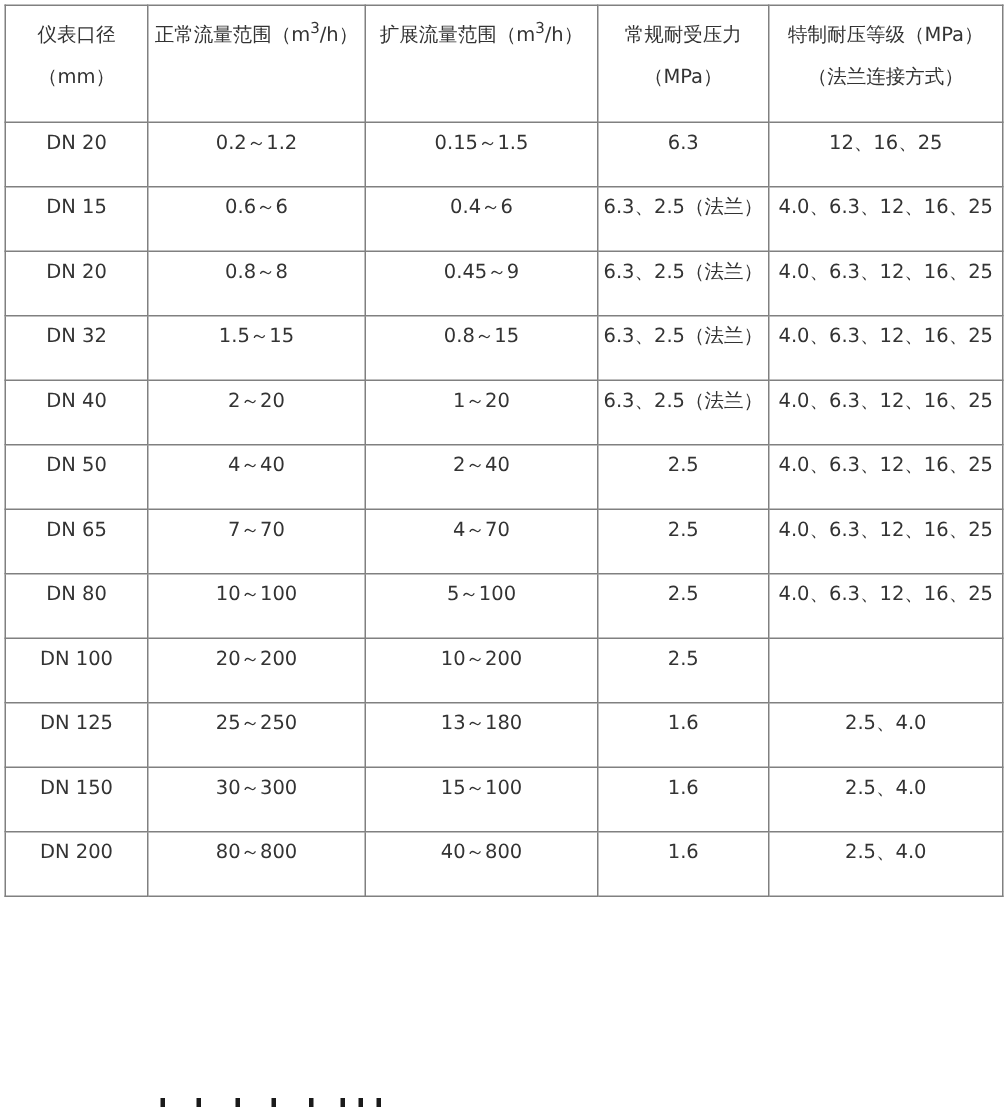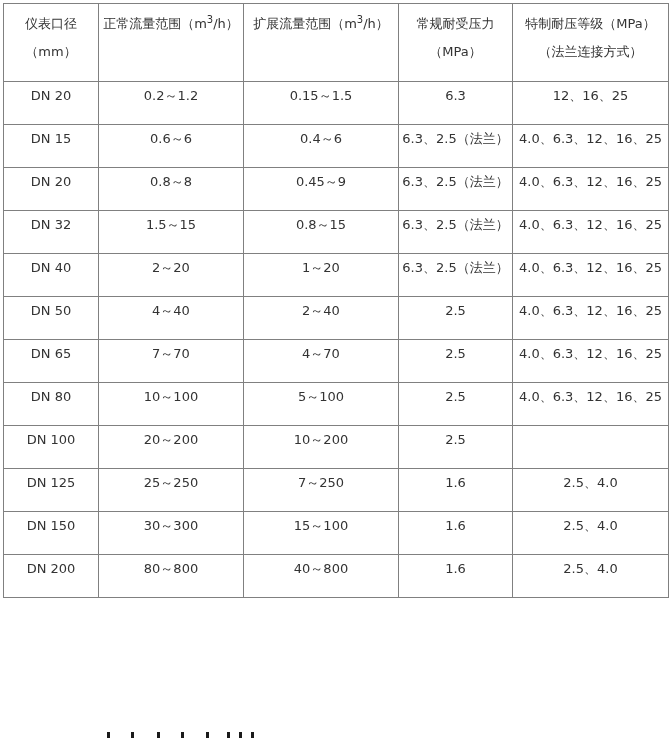--- a/index.html
+++ b/index.html
@@ -161,21 +161,21 @@
       <tr>
         <td>DN 100</td>
         <td>20～200</td>
         <td>10～200</td>
         <td>2.5</td>
         <td></td>
       </tr>
       <tr>
         <td>DN 125</td>
         <td>25～250</td>
-        <td>7～250</td>
+        <td>13～180</td>
         <td>1.6</td>
         <td>2.5、4.0</td>
       </tr>
       <tr>
         <td>DN 150</td>
         <td>30～300</td>
         <td>15～100</td>
         <td>1.6</td>
         <td>2.5、4.0</td>
       </tr>

